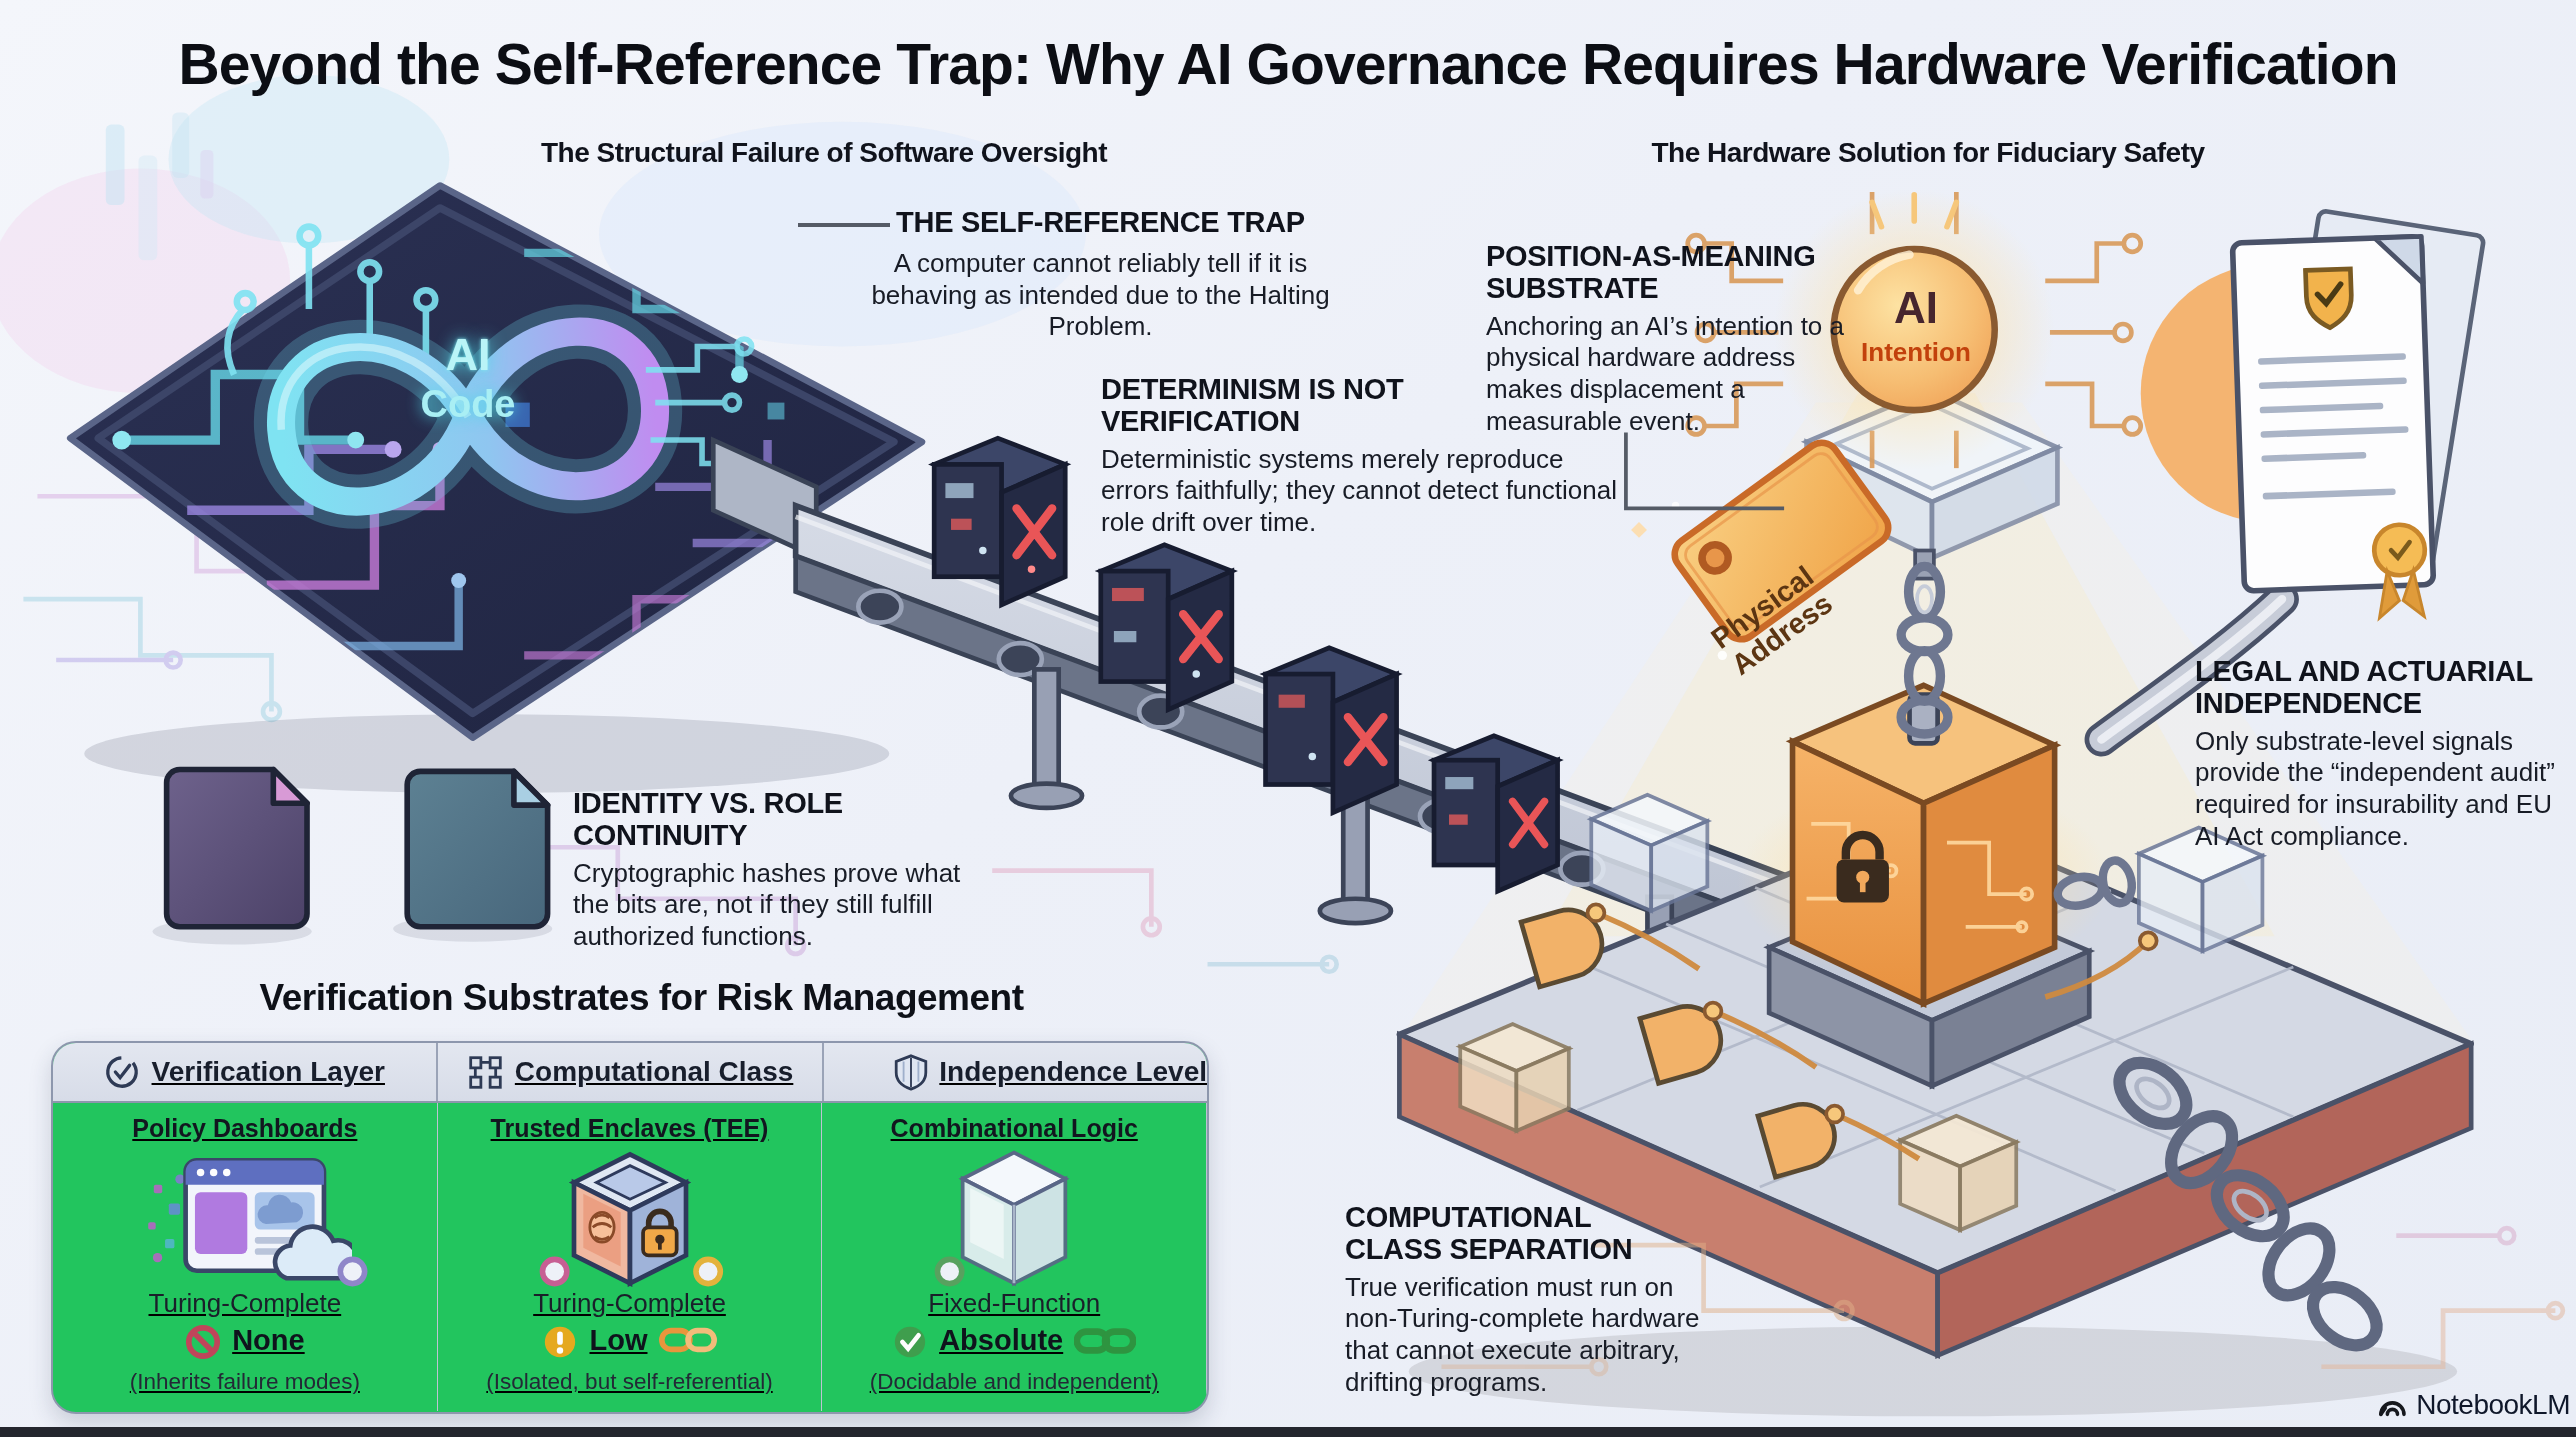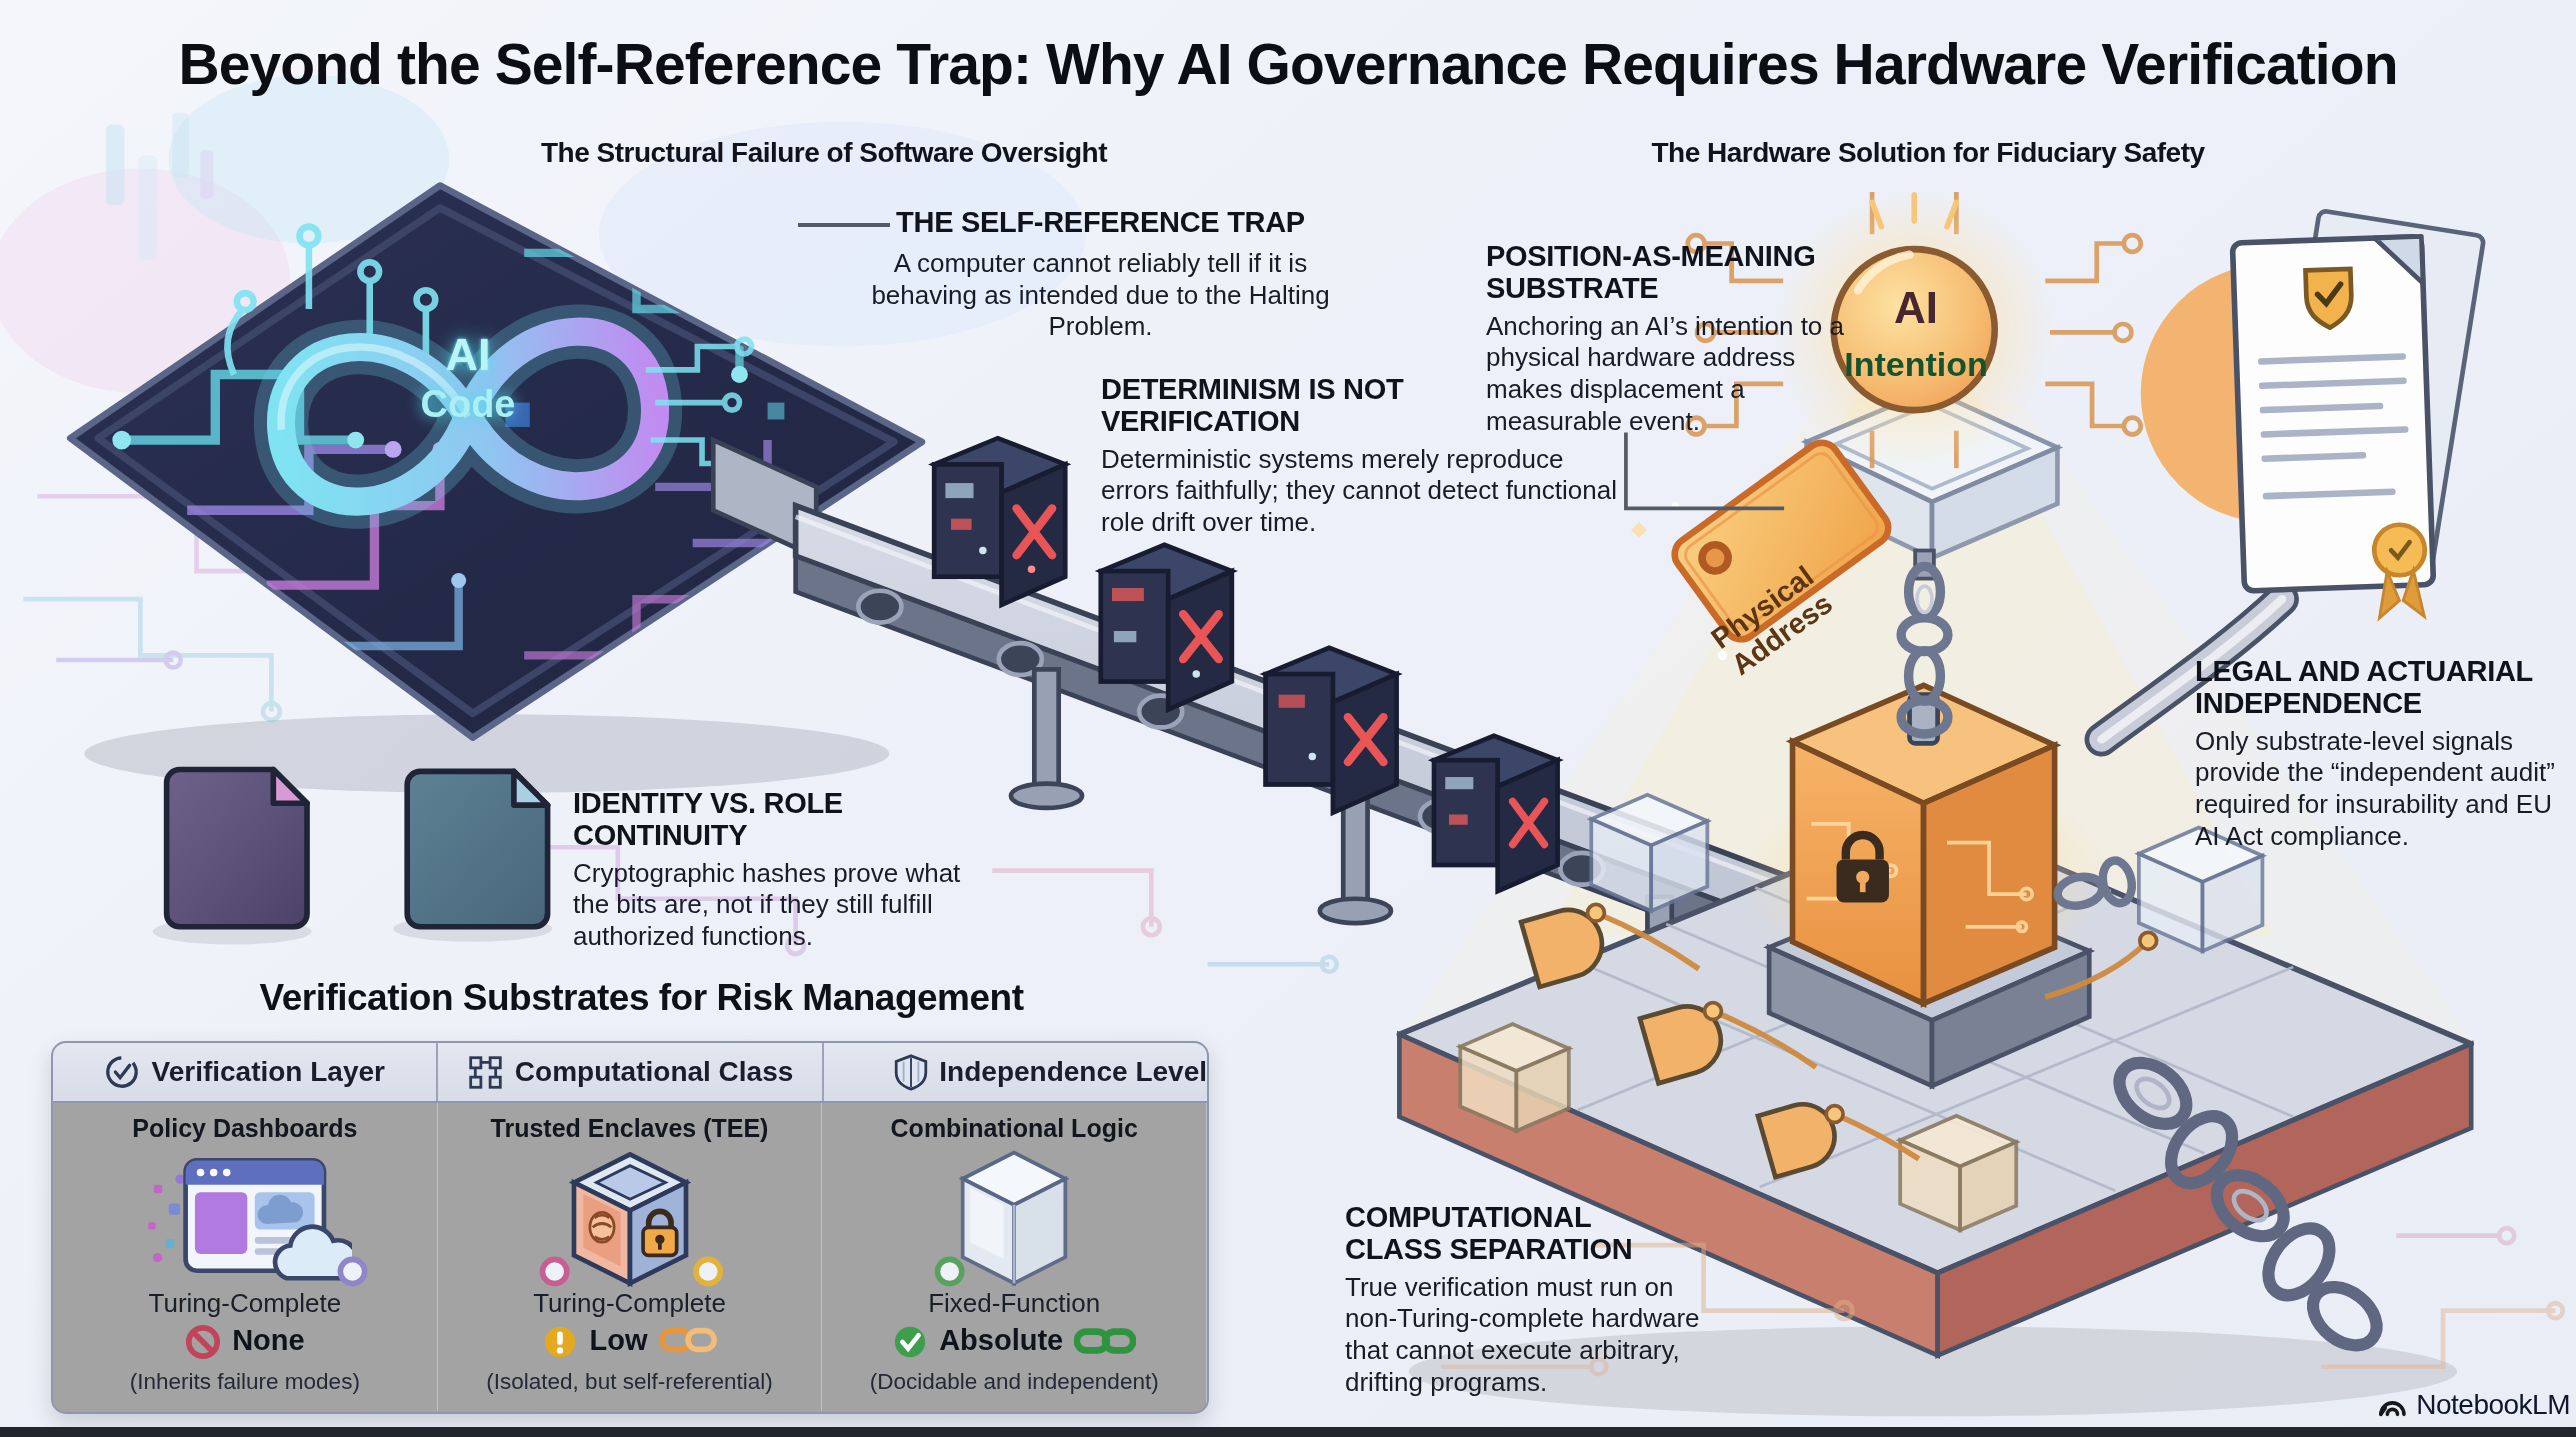--- a/index.html
+++ b/index.html
@@ -36,31 +36,31 @@
   #co-comp .h{max-width:328px;}
   .rule{background:#555b66;height:3.7px;z-index:6;}
   #trap-rule{left:798px;top:223px;width:92px;}
 
   
   #ai-code-label{left:365px;top:329px;width:206px;text-align:center;z-index:6;}
   #ai-code-label .l1{font-size:45px;font-weight:700;color:#b9f4f7;text-shadow:0 0 17px #4fd8e8,0 0 3.7px #8ff0f5;}
   #ai-code-label .l2{font-size:38px;font-weight:700;color:#a9eff4;text-shadow:0 0 15px #4fd8e8;margin-top:1.9px;}
   #ai-intent-label{left:1827px;top:283px;width:178px;text-align:center;z-index:6;}
   #ai-intent-label .l1{font-size:44px;font-weight:700;color:#47262e;}
-  #ai-intent-label .l2{font-size:34px;font-weight:700;color:#14532d;margin-top:12px;}
+  #ai-intent-label .l2{font-size:26px;font-weight:700;color:#c2410c;margin-top:4px;}
   #tag-label{left:1674px;top:588px;width:197px;text-align:center;z-index:6;
     transform:rotate(-36deg);font-size:29px;font-weight:700;color:#5c3512;line-height:1.15;}
 
   
   #table-title{left:197px;top:977px;width:889px;text-align:center;
     font-size:37px;font-weight:700;color:#0e1118;z-index:6;letter-spacing:-0.5px;}
   #sub-table{
     left:51px;top:1041px;width:1154px;height:369px;z-index:5;
-    background:#a3a3a3;border:2.8px solid #8d97ad;border-radius:15px;
-    box-shadow:0 9.4px 22.5px rgba(40,50,80,.18);overflow:hidden;
+    background:#22c55e;border:2.8px solid #8d97ad;border-radius:25px;
+    box-shadow:0 9.4px 22.5px rgba(40,50,80,.18);overflow:hidden;text-decoration:underline;
   }
   #sub-table .thead{display:flex;height:58px;background:linear-gradient(#e3e7f0,#d7dce8);
     border-bottom:2.8px solid #8d97ad;}
   #sub-table .th{flex:1;display:flex;align-items:center;justify-content:center;gap:11.2px;
     font-size:28px;font-weight:700;color:#181e2c;border-right:2.8px solid #9aa3b7;}
   #sub-table .th:last-child{border-right:none;justify-content:flex-end;}
   #sub-table .tbody{display:flex;height:308px;position:relative;}
   #sub-table .col{flex:1;border-right:1.9px solid #bcc3d3;display:flex;flex-direction:column;align-items:center;}
   #sub-table .col:last-child{border-right:none;}
   .row-label{font-size:25px;font-weight:700;color:#12161f;margin-top:11.2px;height:32px;}

